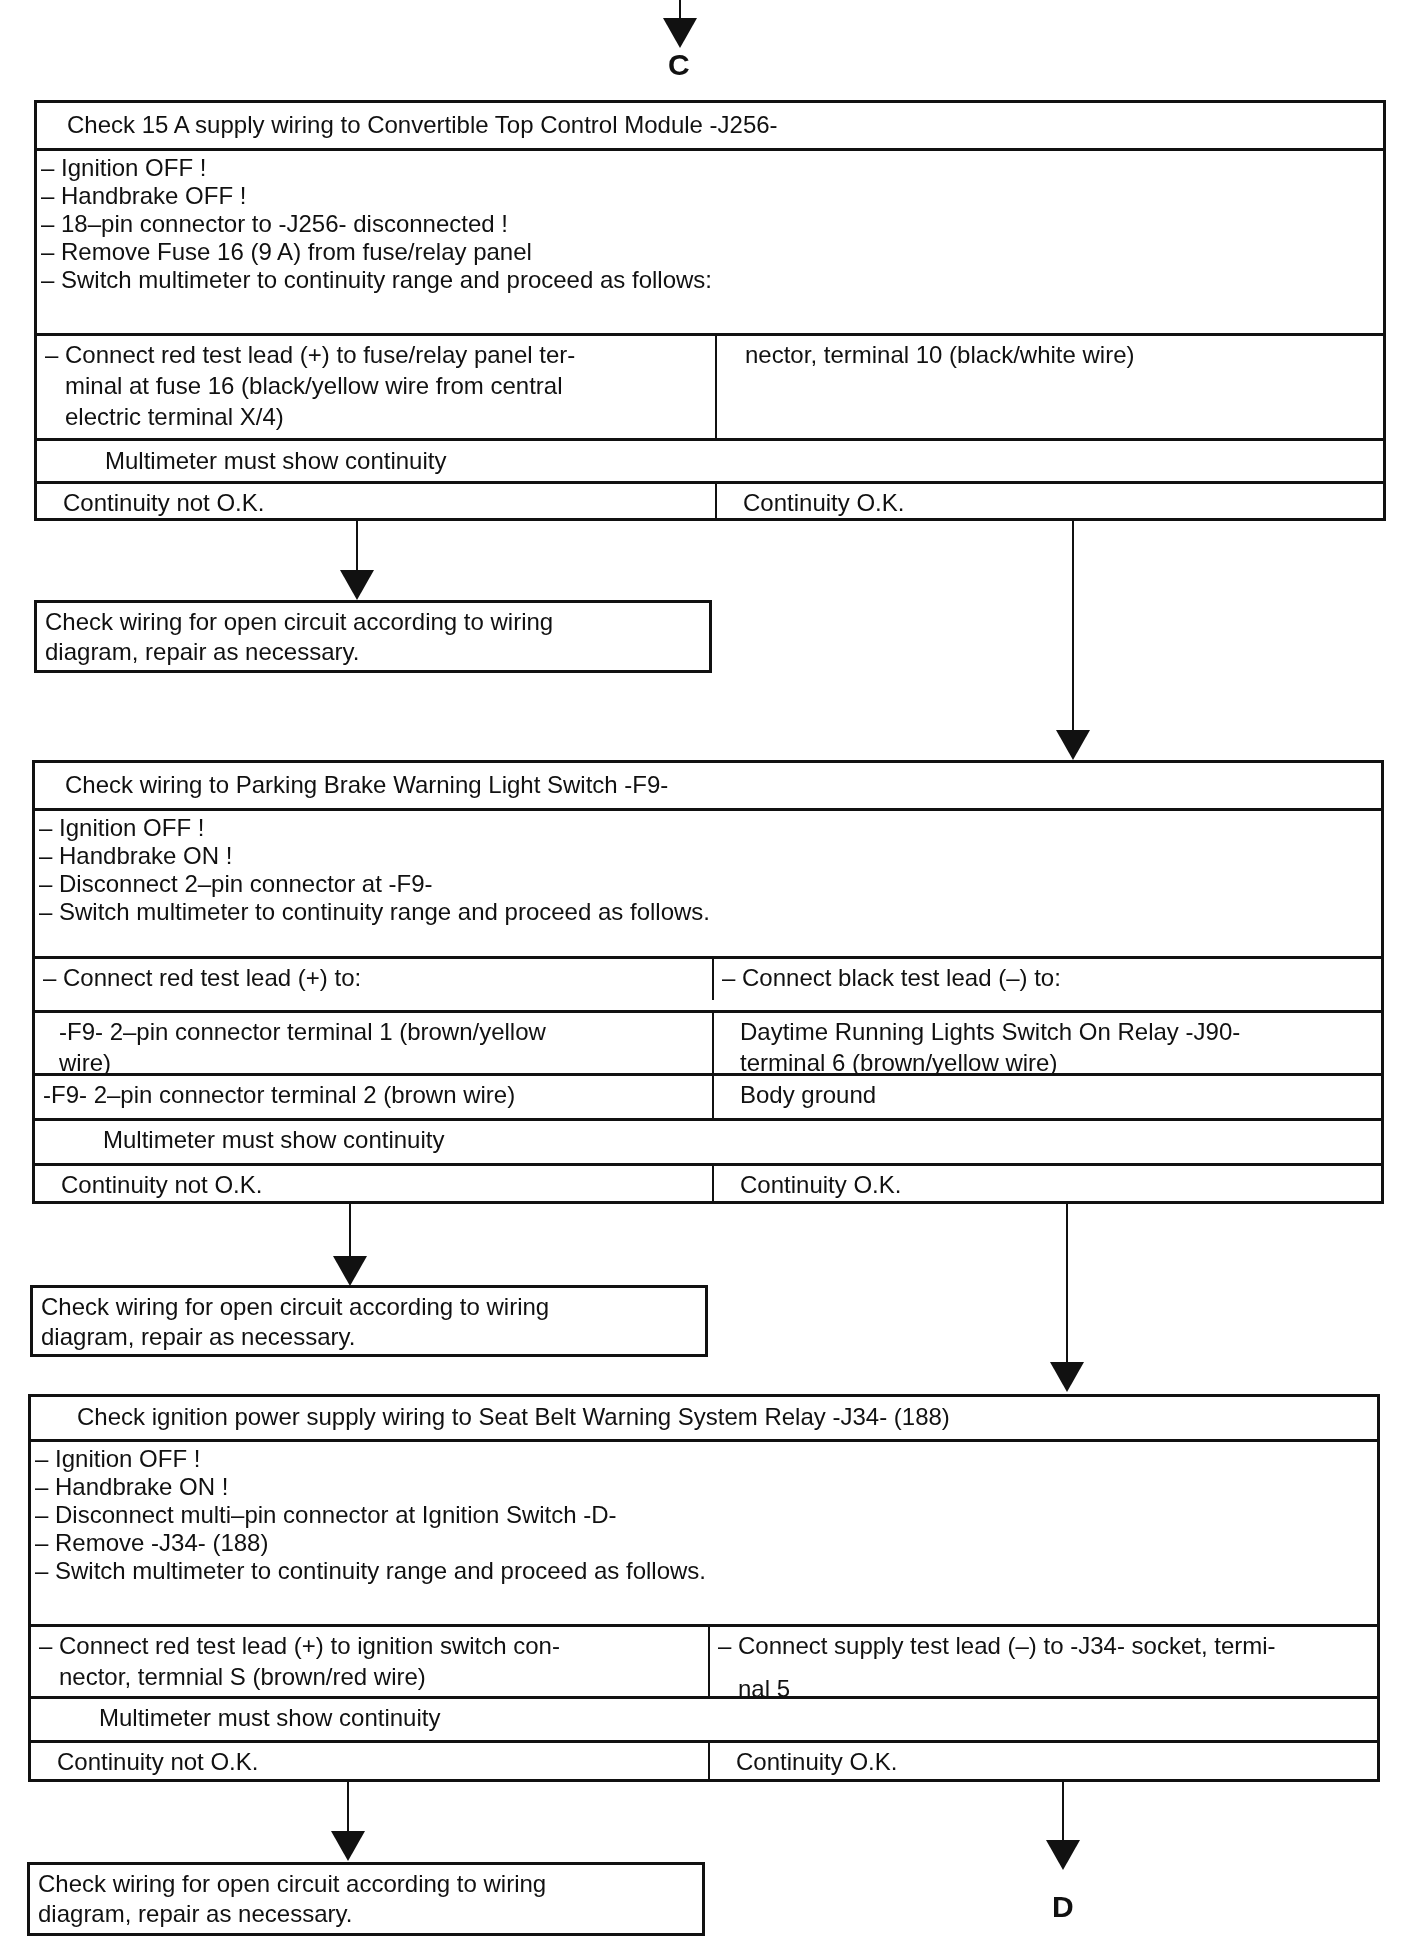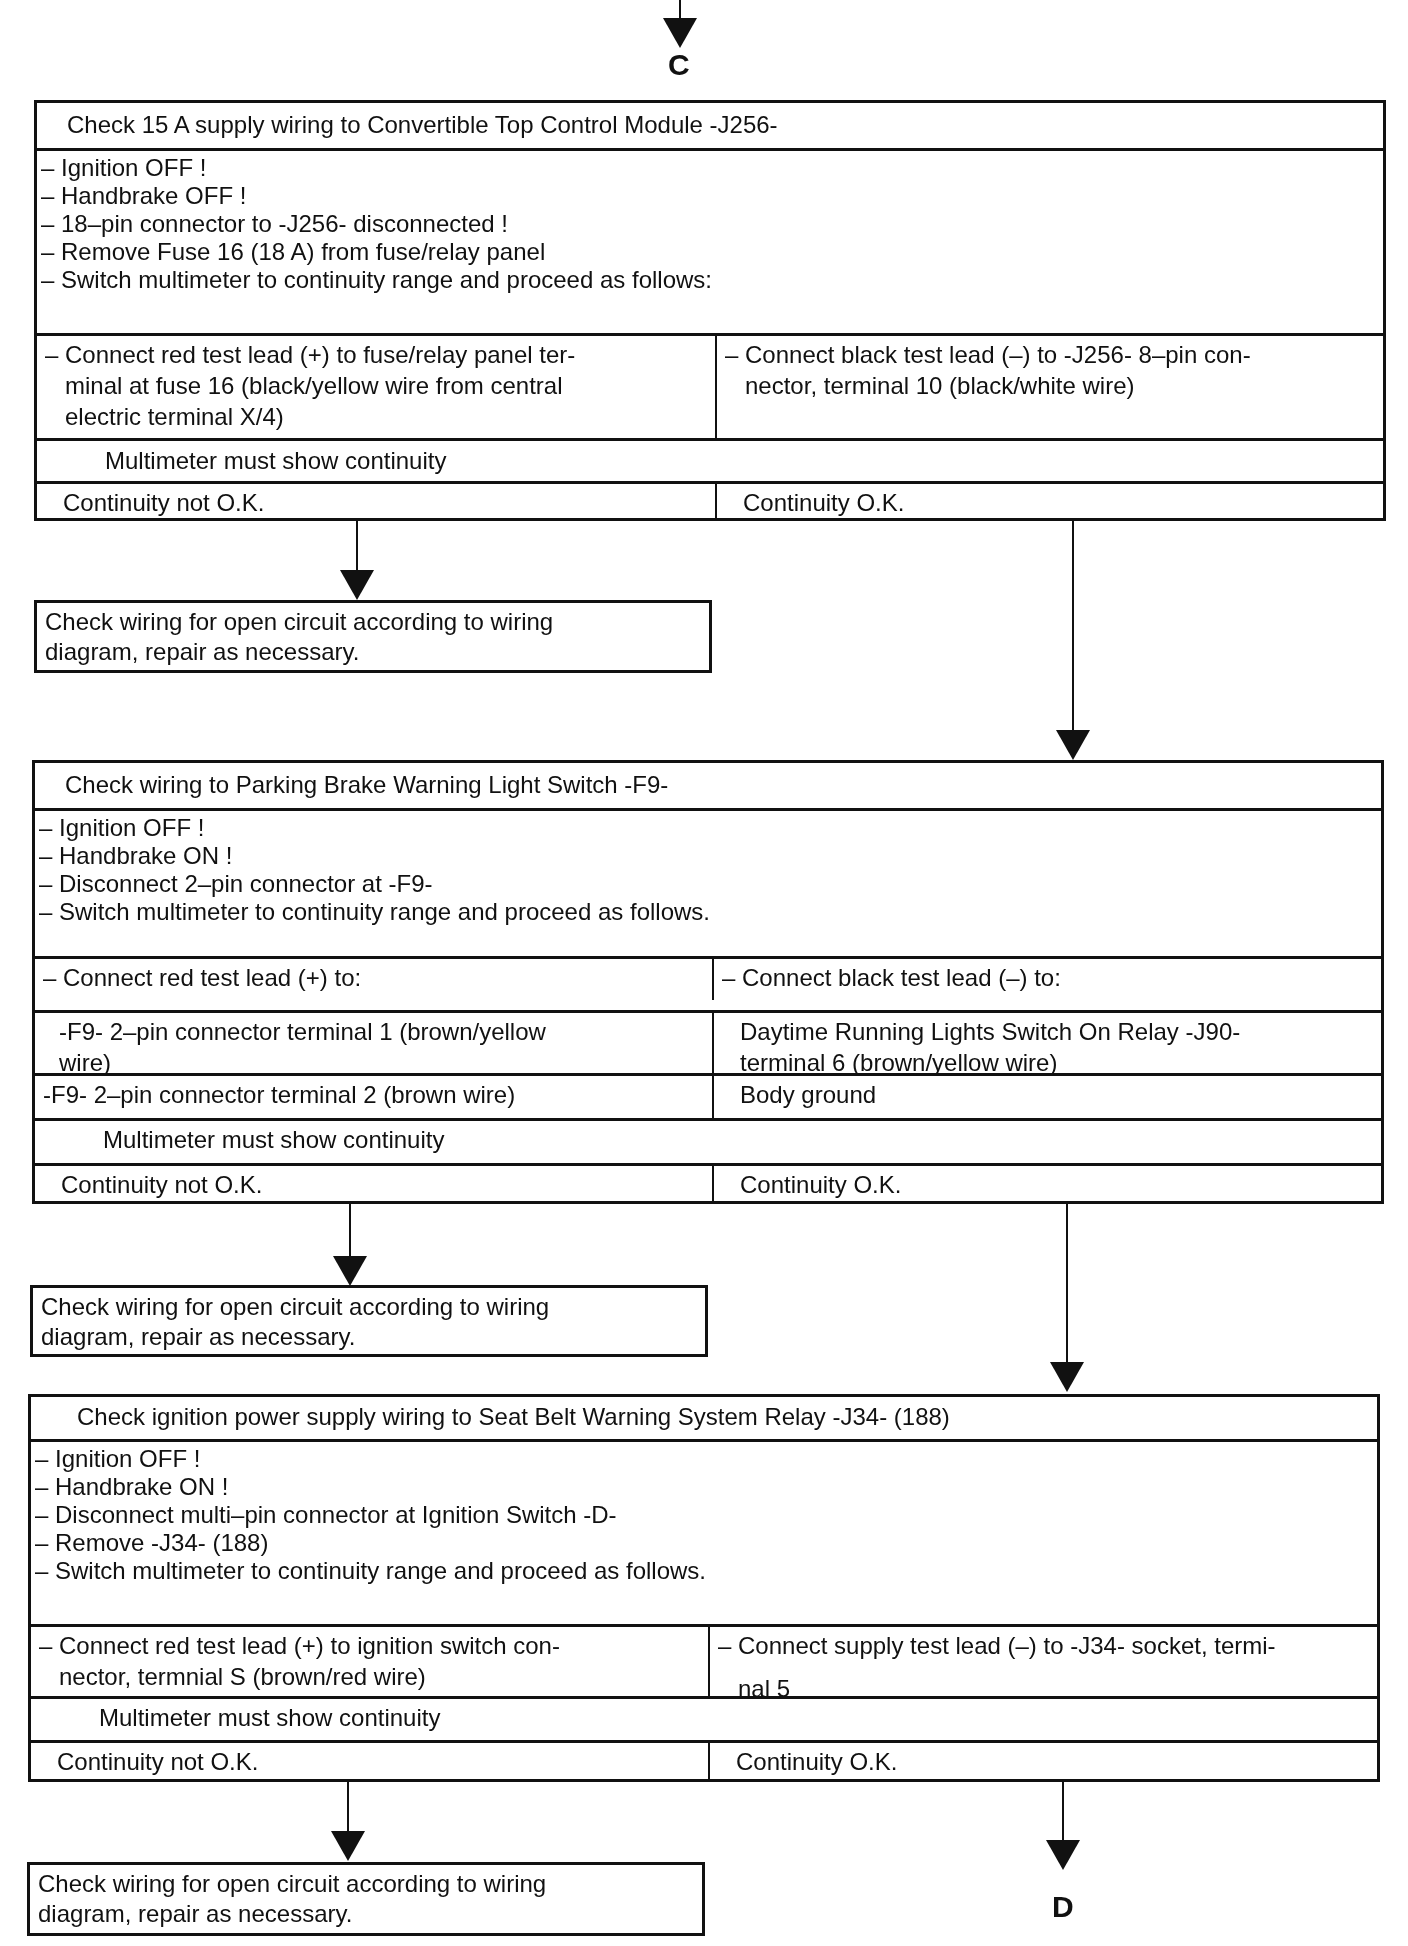--- a/index.html
+++ b/index.html
@@ -31,32 +31,31 @@
 
 <div class="block" style="left:34px; top:100px; width:1352px; height:421px;">
   <div class="row first" style="top:0; height:45px;">
     <div class="title-text">Check 15 A supply wiring to Convertible Top Control Module -J256-</div>
   </div>
   <div class="row" style="top:45px; height:185px;">
     <div class="bullets">
       <div>– Ignition OFF !</div>
       <div>– Handbrake OFF !</div>
       <div>– 18–pin connector to -J256- disconnected !</div>
-      <div>– Remove Fuse 16 (18 A) from fuse/relay panel</div>
+      <div>– Remove Fuse 16 (9 A) from fuse/relay panel</div>
       <div>– Switch multimeter to continuity range and proceed as follows:</div>
     </div>
   </div>
   <div class="row" style="top:230px; height:105px;">
     <div class="cell left" style="width:678px;">
       <div>– Connect red test lead (+) to fuse/relay panel ter-</div>
       <div style="padding-left:20px;">minal at fuse 16 (black/yellow wire from central</div>
       <div style="padding-left:20px;">electric terminal X/4)</div>
     </div>
     <div class="cell right" style="left:678px;">
-      <div>– Connect black test lead (–) to -J256- 8–pin con-</div>
       <div style="padding-left:20px;">nector, terminal 10 (black/white wire)</div>
     </div>
   </div>
   <div class="row" style="top:335px; height:43px;">
     <div class="center-text" style="padding-top:4px;">Multimeter must show continuity</div>
   </div>
   <div class="row" style="top:378px; height:40px;">
     <div class="cell left" style="width:678px; padding-left:26px;">
       <span>Continuity not O.K.</span>
     </div>

